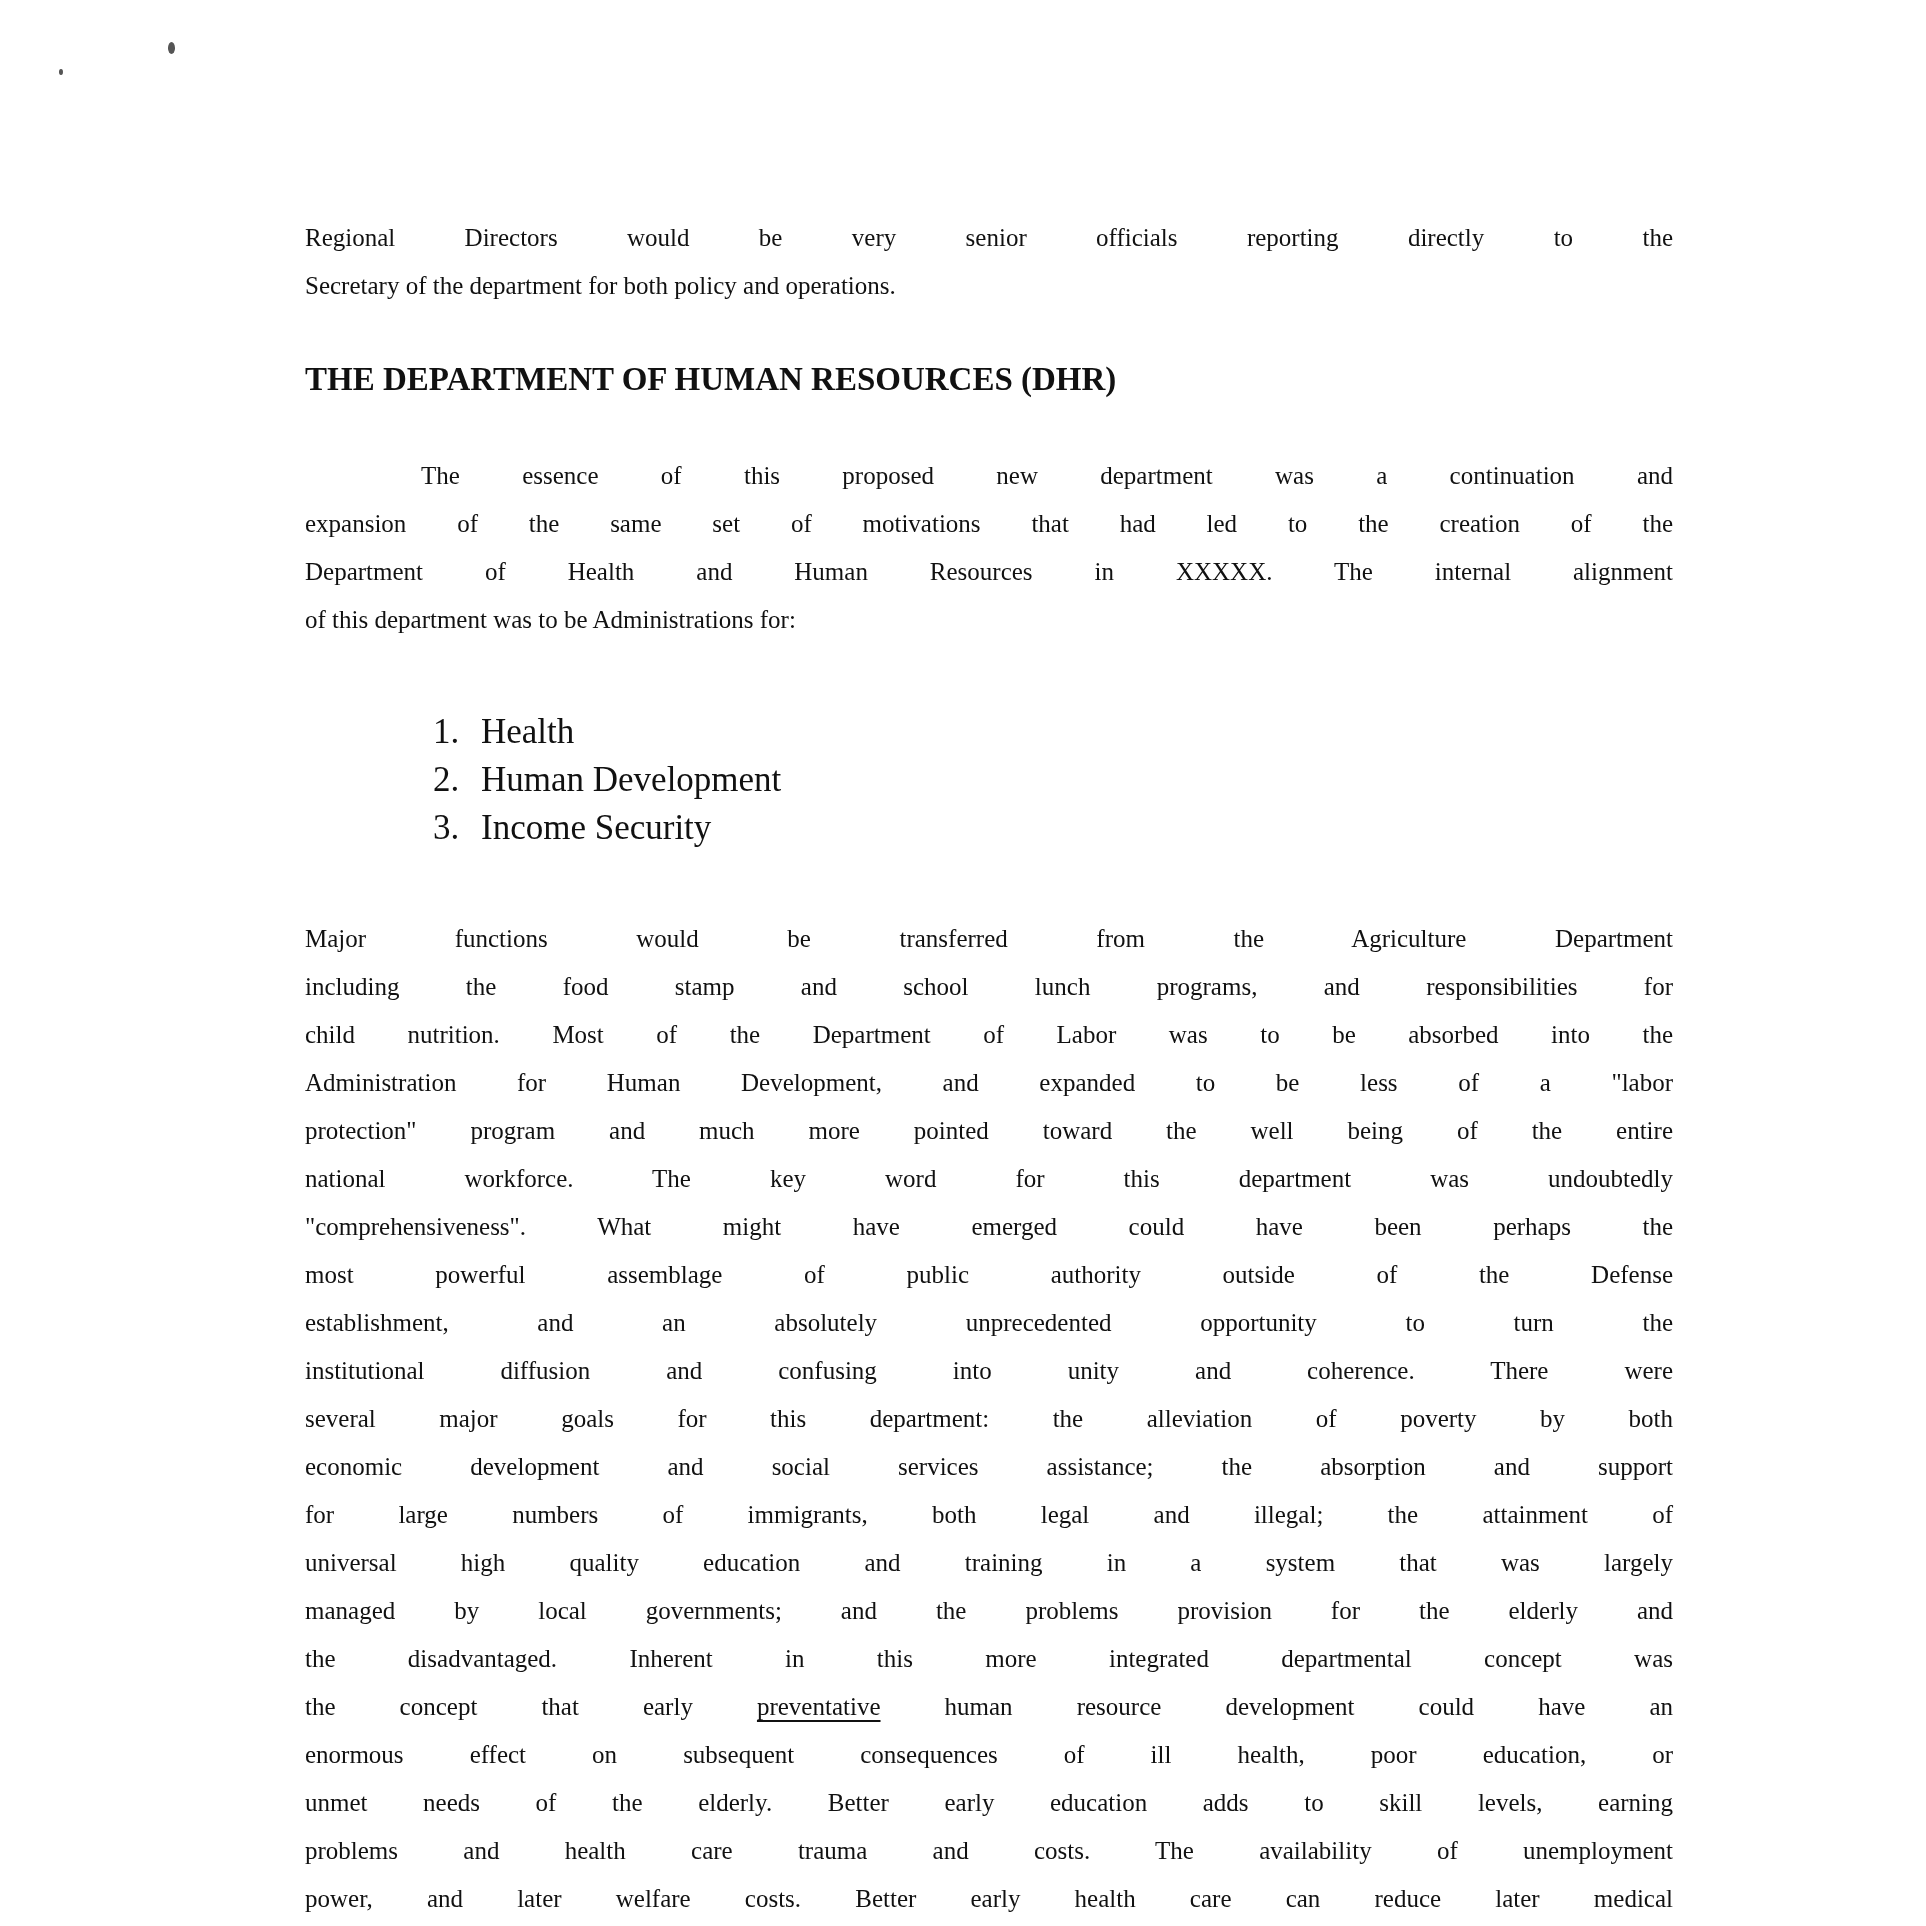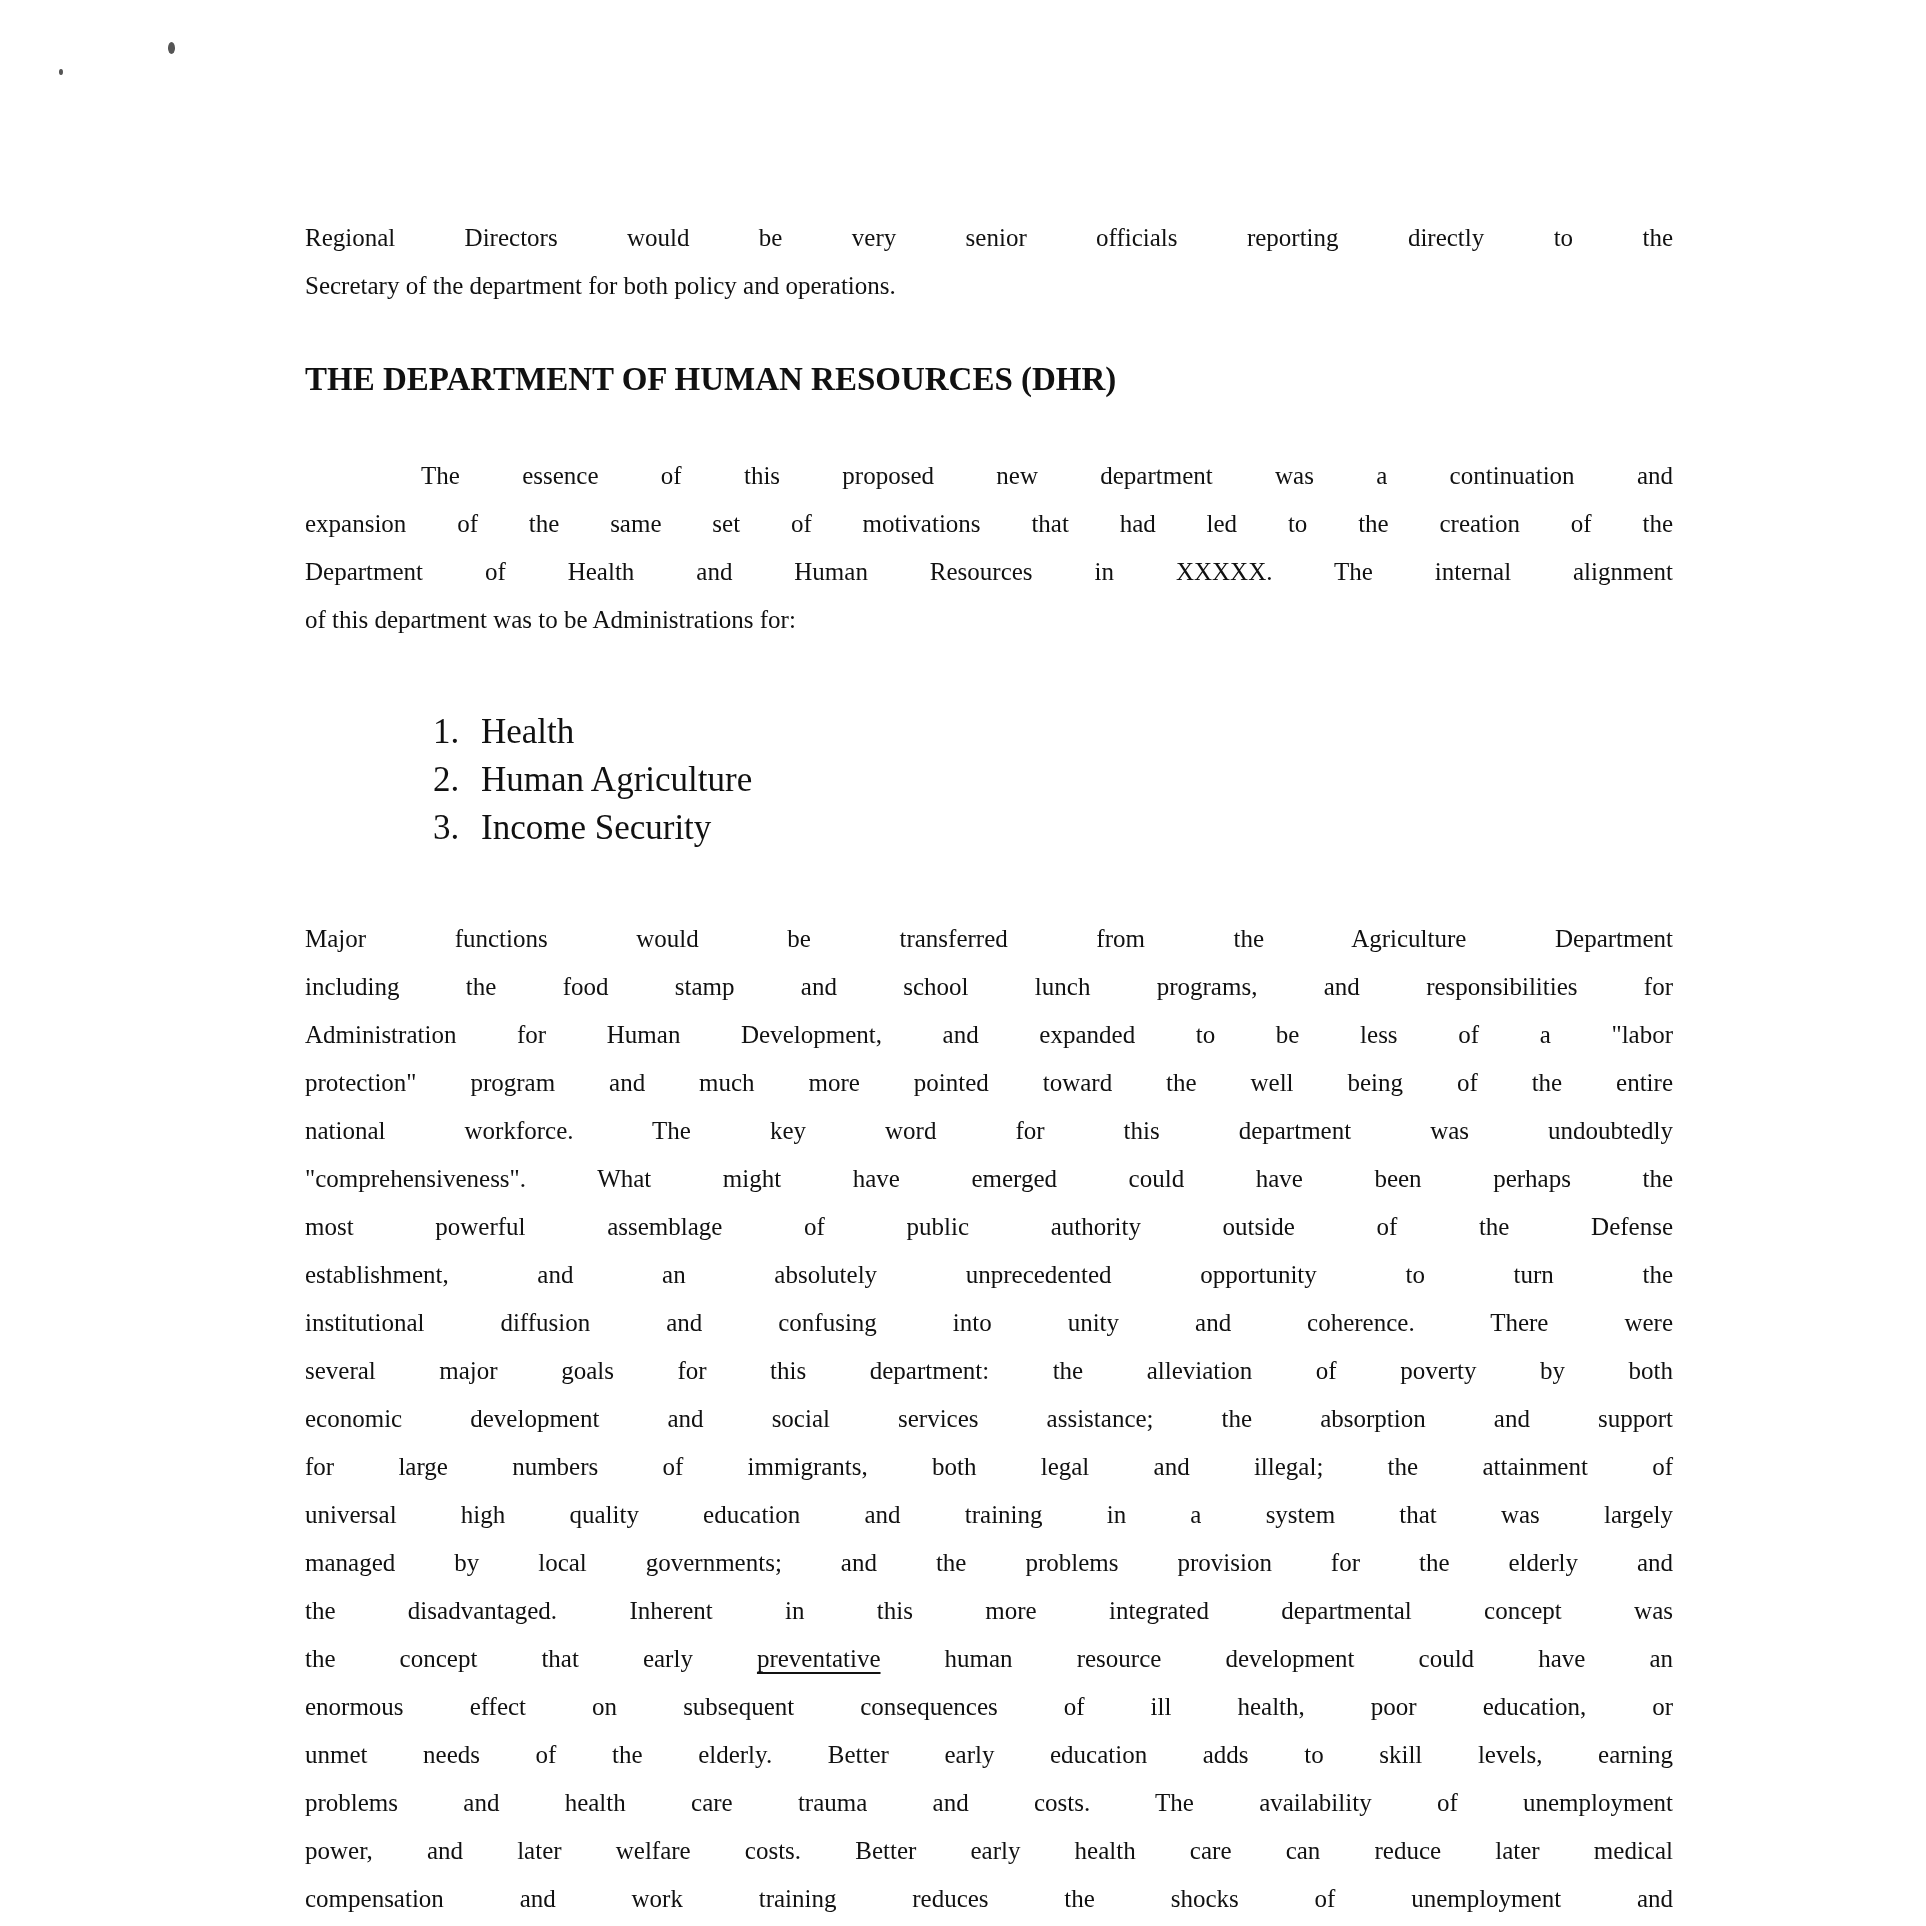--- a/index.html
+++ b/index.html
@@ -92,29 +92,30 @@
     <span class="line indent">The essence of this proposed new department was a continuation and</span>
     <span class="line">expansion of the same set of motivations that had led to the creation of the</span>
     <span class="line">Department of Health and Human Resources in XXXXX.  The internal alignment</span>
     <span class="line last">of this department was to be Administrations for:</span>
   </div>
 
   <div class="gap" style="height:48px;"></div>
 
   <ul class="list">
     <li><span class="num">1.</span><span>Health</span></li>
-    <li><span class="num">2.</span><span>Human Agriculture</span></li>
+    <li><span class="num">2.</span><span>Human Development</span></li>
     <li><span class="num">3.</span><span>Income Security</span></li>
   </ul>
 
   <div class="gap" style="height:47px;"></div>
 
   <div>
     <span class="line">Major functions would be transferred from the Agriculture Department</span>
     <span class="line">including the food stamp and school lunch programs, and responsibilities for</span>
+    <span class="line">child nutrition.  Most of the Department of Labor was to be absorbed into the</span>
     <span class="line">Administration for Human Development, and expanded to be less of a "labor</span>
     <span class="line">protection" program and much more pointed toward the well being of the entire</span>
     <span class="line">national workforce.  The key word for this department was undoubtedly</span>
     <span class="line">"comprehensiveness".  What might have emerged could have been perhaps the</span>
     <span class="line">most powerful assemblage of public authority outside of the Defense</span>
     <span class="line">establishment, and an absolutely unprecedented opportunity to turn the</span>
     <span class="line">institutional diffusion and confusing into unity and coherence. There were</span>
     <span class="line">several major goals for this department:  the alleviation of poverty by both</span>
     <span class="line">economic development and social services assistance; the absorption and support</span>
     <span class="line">for large numbers of immigrants, both legal and illegal; the attainment of</span>

